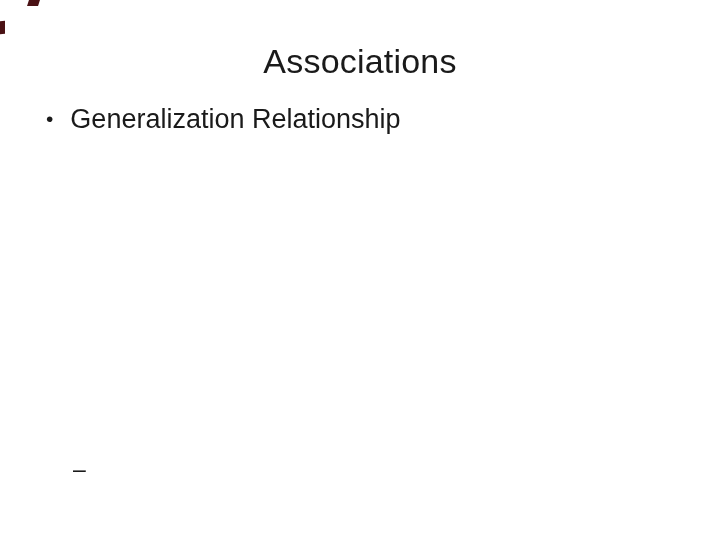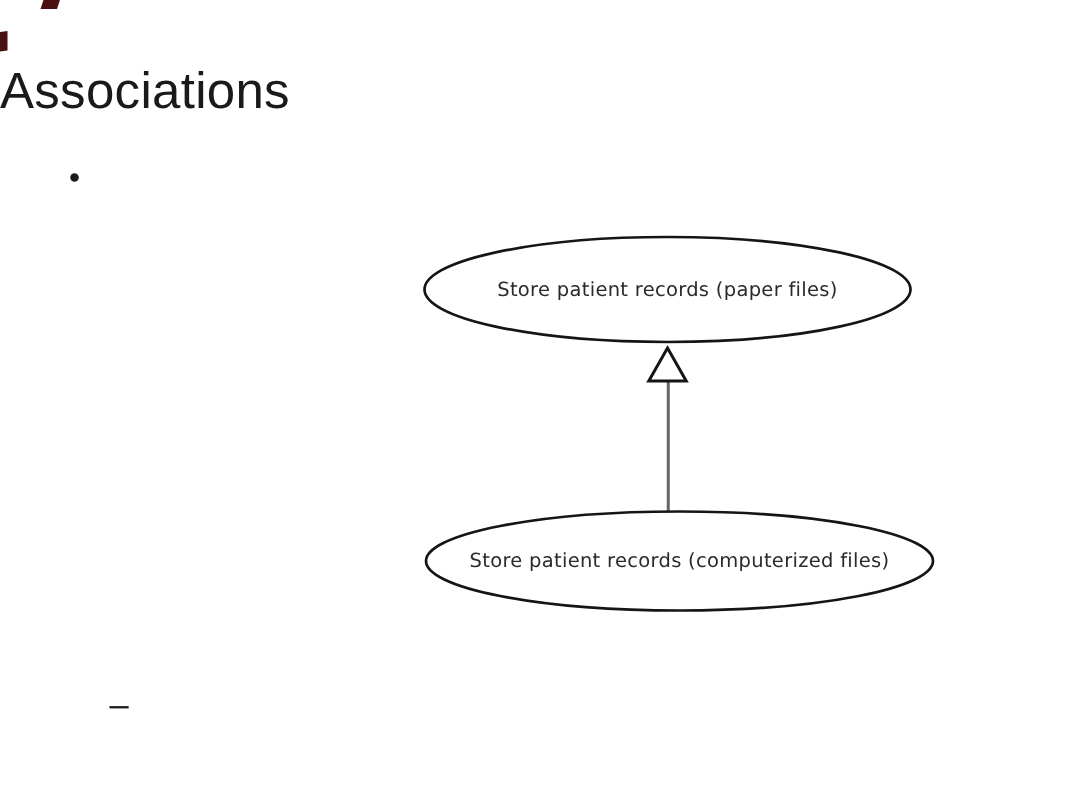--- a/index.html
+++ b/index.html
@@ -11,21 +11,21 @@
   }
   .slide{position:relative;width:720px;height:540px;background:var(--background,#fff);}
 
   
   .edge-mark{position:absolute;background:var(--corner-mark,#4a1114);}
   .edge-mark.top{left:28px;top:0;width:11px;height:6px;transform:skewX(-18deg);}
   .edge-mark.left{left:0;top:21px;width:5px;height:13px;transform:skewY(-8deg);}
 
   .title{
     position:absolute;top:42px;left:0;right:0;
-    text-align:left;font-size:34px;line-height:1.15;
+    text-align:center;font-size:34px;line-height:1.15;
     color:var(--text,#1a1a1a);letter-spacing:0.2px;
   }
 
   .bullet-line{
     position:absolute;top:103px;left:46px;right:20px;
     display:flex;align-items:flex-start;
     font-size:27px;line-height:1.2;color:var(--text,#1a1a1a);
   }
   .bullet-glyph{font-size:21px;line-height:1.55;margin-right:17px;}
 
@@ -51,34 +51,21 @@
 
 <div class="slide">
 
   <div class="edge-mark top"></div>
   <div class="edge-mark left"></div>
 
   <div class="title">Associations</div>
 
   <div class="bullet-line">
     <span class="bullet-glyph">•</span>
+    <span>Generalization Relationship</span>
   </div>
 
-  <div class="diagram">
-    <svg viewBox="0 0 365 266" xmlns="http://www.w3.org/2000/svg">
-
-      <line x1="175.5" y1="104" x2="175.5" y2="193" stroke="#666666" stroke-width="2"></line>
-
-      <path d="M175 82 L187.5 104 L162.5 104 Z" fill="#ffffff" stroke="#151515" stroke-width="2" stroke-linejoin="miter"></path>
-
-      <ellipse cx="175" cy="43" rx="162" ry="35" fill="#ffffff" stroke="#151515" stroke-width="1.8"></ellipse>
-      <text x="175" y="47" text-anchor="middle" class="uc-label">Store patient records (paper files)</text>
-
-      <ellipse cx="183" cy="224" rx="169" ry="33" fill="#ffffff" stroke="#151515" stroke-width="1.8"></ellipse>
-      <text x="183" y="228" text-anchor="middle" class="uc-label">Store patient records (computerized files)</text>
-    </svg>
-  </div>
 
   <div class="sub-bullet-line">
     <span class="dash-glyph">–</span>
   </div>
 
 </div>
 
 </body></html>

